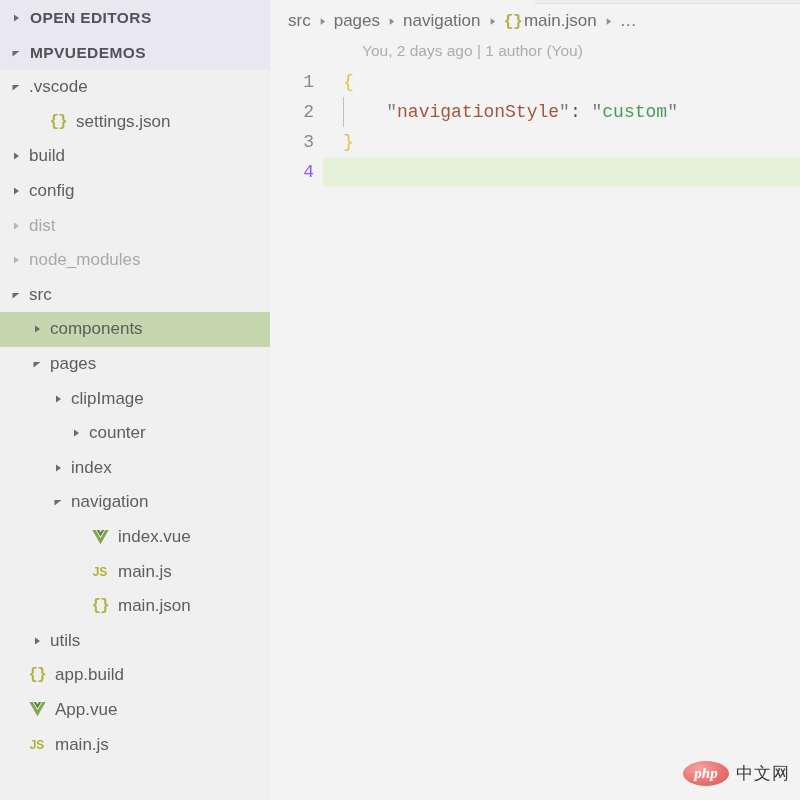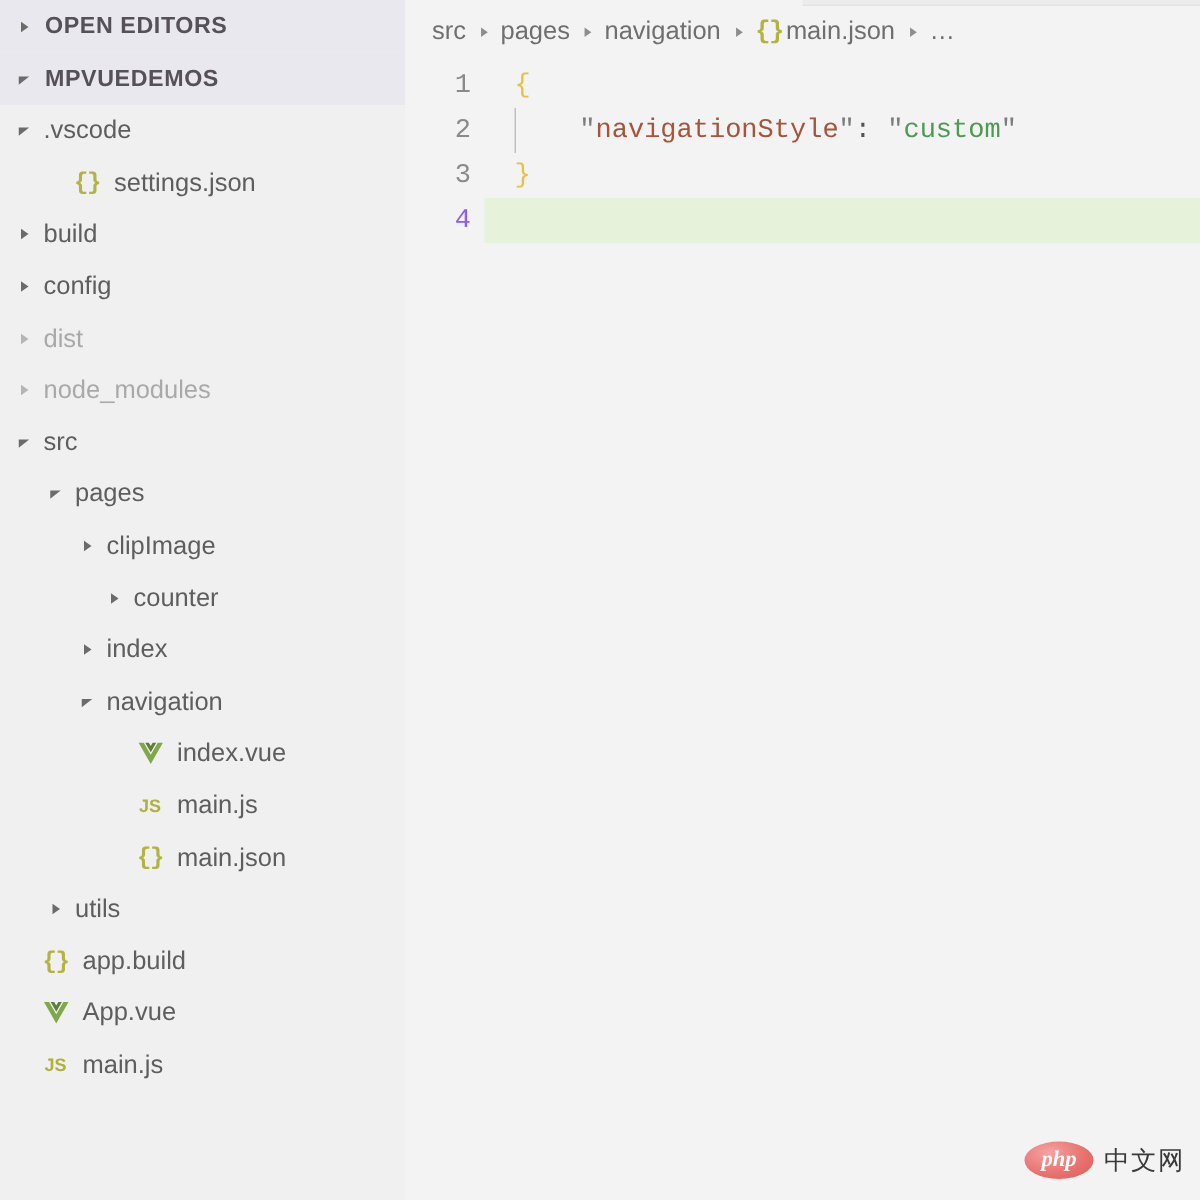--- a/index.html
+++ b/index.html
@@ -265,20 +265,28 @@
           <span class="label">node_modules</span>
         </div>
         <div class="row" style="padding-left: 8px;">
           <span class="twisty">
             <svg width="10" height="10" viewBox="0 0 10 10">
               <polygon points="1.5,3 8.5,3 1.5,8.5" fill="#6b6b6b"></polygon>
             </svg>
           </span>
           <span class="label">src</span>
         </div>
+        <div class="row selected" style="padding-left: 29px;">
+          <span class="twisty">
+            <svg width="10" height="10" viewBox="0 0 10 10">
+              <polygon points="3,1.5 8,5 3,8.5" fill="#6b6b6b"></polygon>
+            </svg>
+          </span>
+          <span class="label">components</span>
+        </div>
         <div class="row" style="padding-left: 29px;">
           <span class="twisty">
             <svg width="10" height="10" viewBox="0 0 10 10">
               <polygon points="1.5,3 8.5,3 1.5,8.5" fill="#6b6b6b"></polygon>
             </svg>
           </span>
           <span class="label">pages</span>
         </div>
         <div class="row" style="padding-left: 50px;">
           <span class="twisty">
@@ -391,20 +399,23 @@
         <span class="crumb icon-json">{}</span>
         <span class="crumb">main.json</span>
         <span class="sep">
           <svg width="9" height="9" viewBox="0 0 10 10">
             <polygon points="3,1.5 8,5 3,8.5" fill="#8d8d8d"></polygon>
           </svg>
         </span>
         <span class="crumb">…</span>
       </div>
 
+    <div id="blame">
+      <span>You, 2 days ago | 1 author (You)</span>
+    </div>
 
     <div id="code">
         <div class="cline">
           <span class="lnum">1</span>
           <span class="ctext"><span class="tok-brace">{</span></span>
         </div>
         <div class="cline">
           <span class="lnum">2</span>
           <span class="indent-guide"></span>
           <span class="ctext"><span class="tok-plain">    </span><span class="tok-quote">"</span><span class="tok-key">navigationStyle</span><span class="tok-quote">"</span><span class="tok-colon">:</span><span class="tok-plain"> </span><span class="tok-quote">"</span><span class="tok-str">custom</span><span class="tok-quote">"</span></span>

